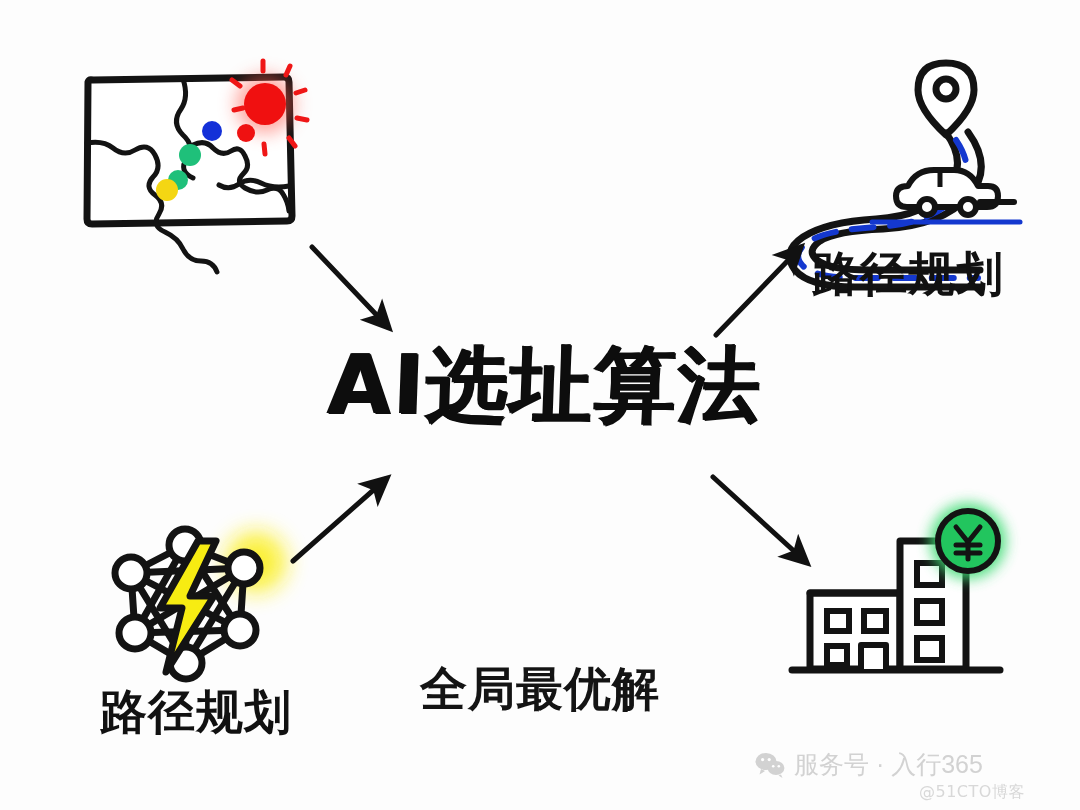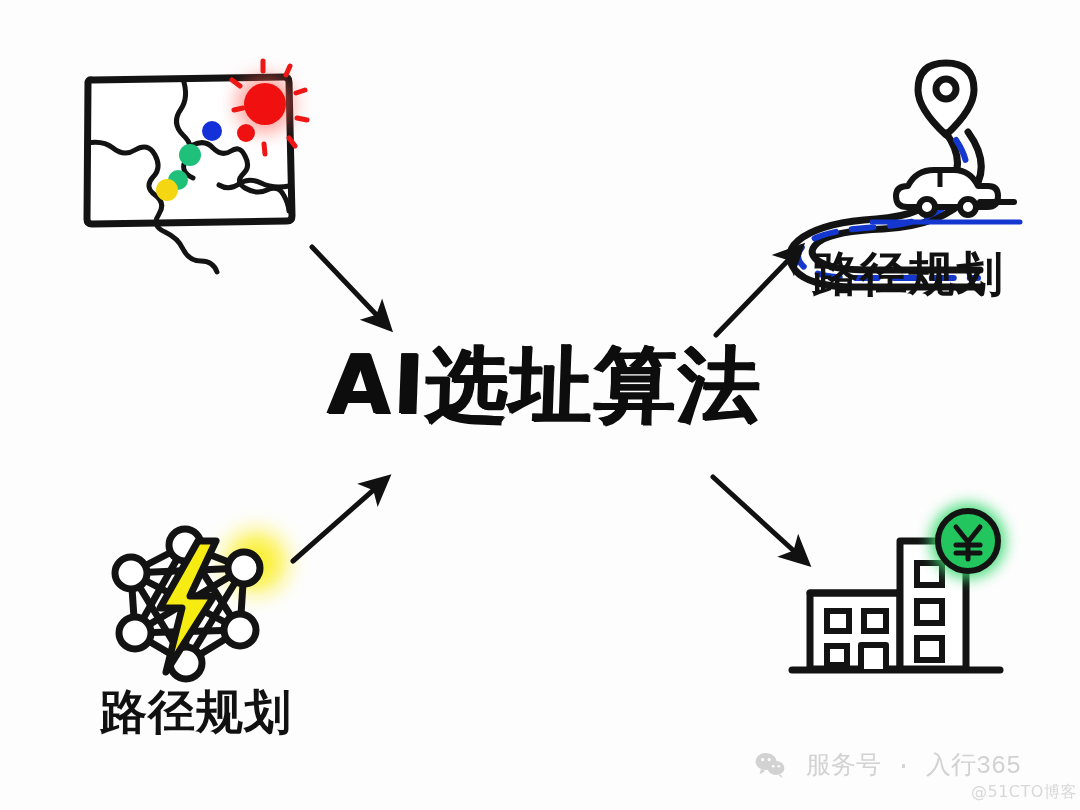--- a/index.html
+++ b/index.html
@@ -47,29 +47,29 @@
     font-weight:700;
     font-size:47px;
     letter-spacing:1px;
     color:#141414;
     line-height:1;
   }
 
   
   #watermark{
     position:absolute;left:755px;top:748px;
-    display:flex;align-items:center;gap:21px;
+    display:flex;align-items:center;gap:9px;
     color:#d2d2d2;
     font-size:25px;
-    font-family:Liberation Mono, monospace;
+    font-family:Liberation Sans, sans-serif;
     white-space:nowrap;
   }
   #watermark .wm-text{color:#d2d2d2;}
   #watermark-credit{
-    position:absolute;left:971px;top:782px;
+    position:absolute;left:919px;top:782px;
     color:#d8d8d8;font-size:16px;letter-spacing:.5px;
     font-family:"DejaVu Sans","Liberation Sans",sans-serif;
     white-space:nowrap;
   }
 </style>
 </head>
 <body>
 
 <div class="canvas">
 
@@ -226,20 +226,21 @@
   </svg>
 
 
   <div class="node-label" id="label-route">路径规划</div>
 
   <div class="node-label" id="label-power">路径规划</div>
 
 
   <div id="center-title">AI选址算法</div>
 
+  <div id="subtitle-optimal">全局最优解</div>
 
   <div id="watermark">
     <svg width="30" height="26" viewBox="0 0 30 26">
       <ellipse cx="11" cy="9.5" rx="10.5" ry="8.6" fill="#d2d2d2"></ellipse>
       <path d="M6 17 L4.5 22.5 L10 19 Z" fill="#d2d2d2"></path>
       <ellipse cx="21" cy="16" rx="8.4" ry="7" fill="#d2d2d2"></ellipse>
       <path d="M26 22.5 L27.5 26 L23.5 23.5 Z" fill="#d2d2d2"></path>
       <circle cx="7.6" cy="7.6" r="1.6" fill="#ffffff"></circle>
       <circle cx="14.2" cy="7.6" r="1.6" fill="#ffffff"></circle>
       <circle cx="18.2" cy="14.3" r="1.3" fill="#ffffff"></circle>

